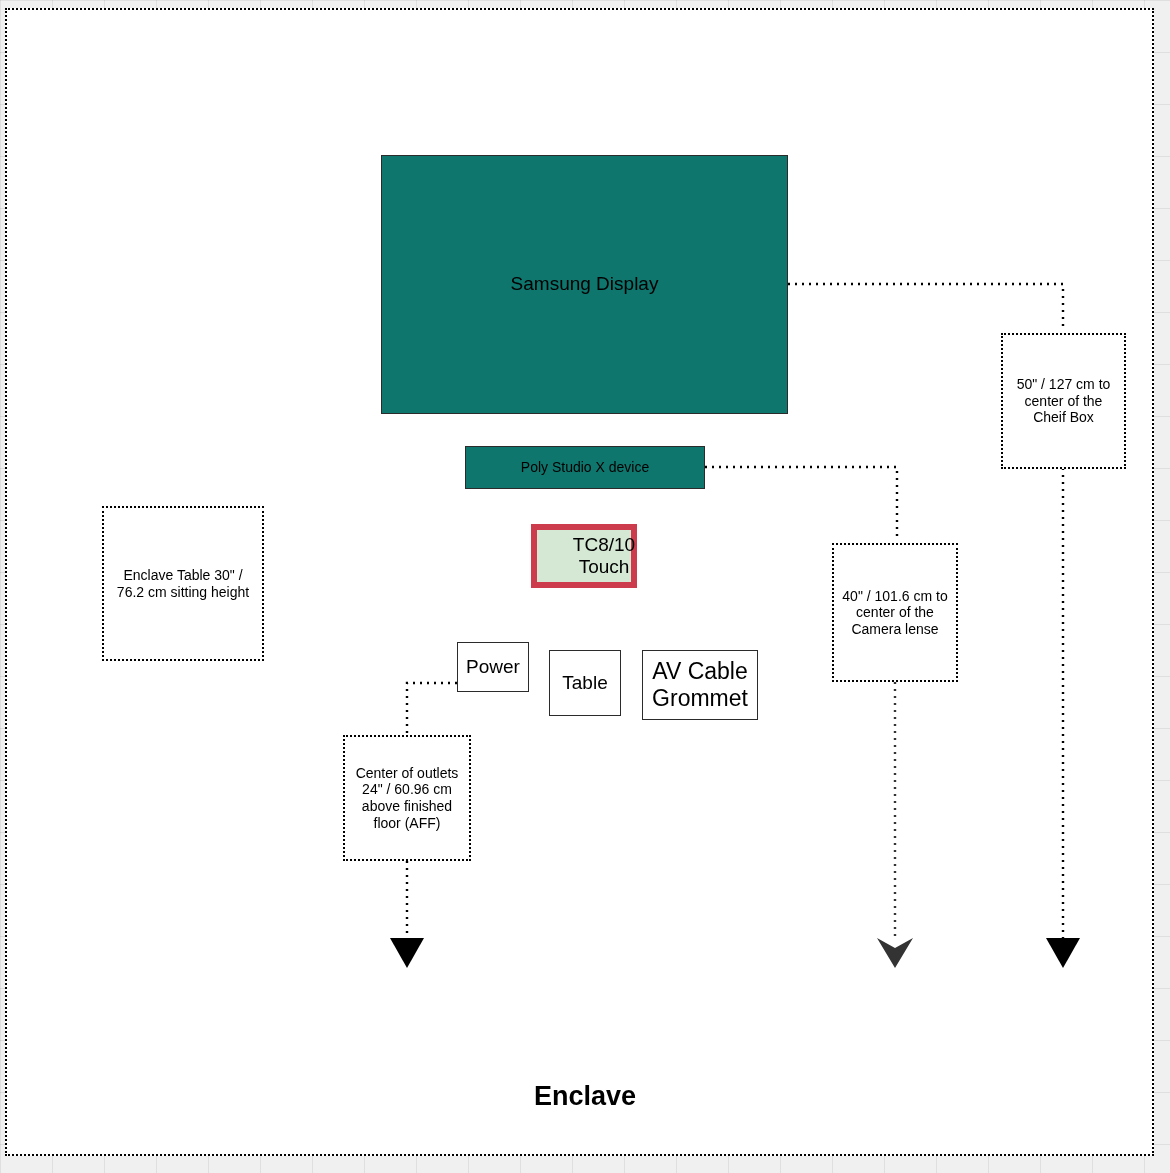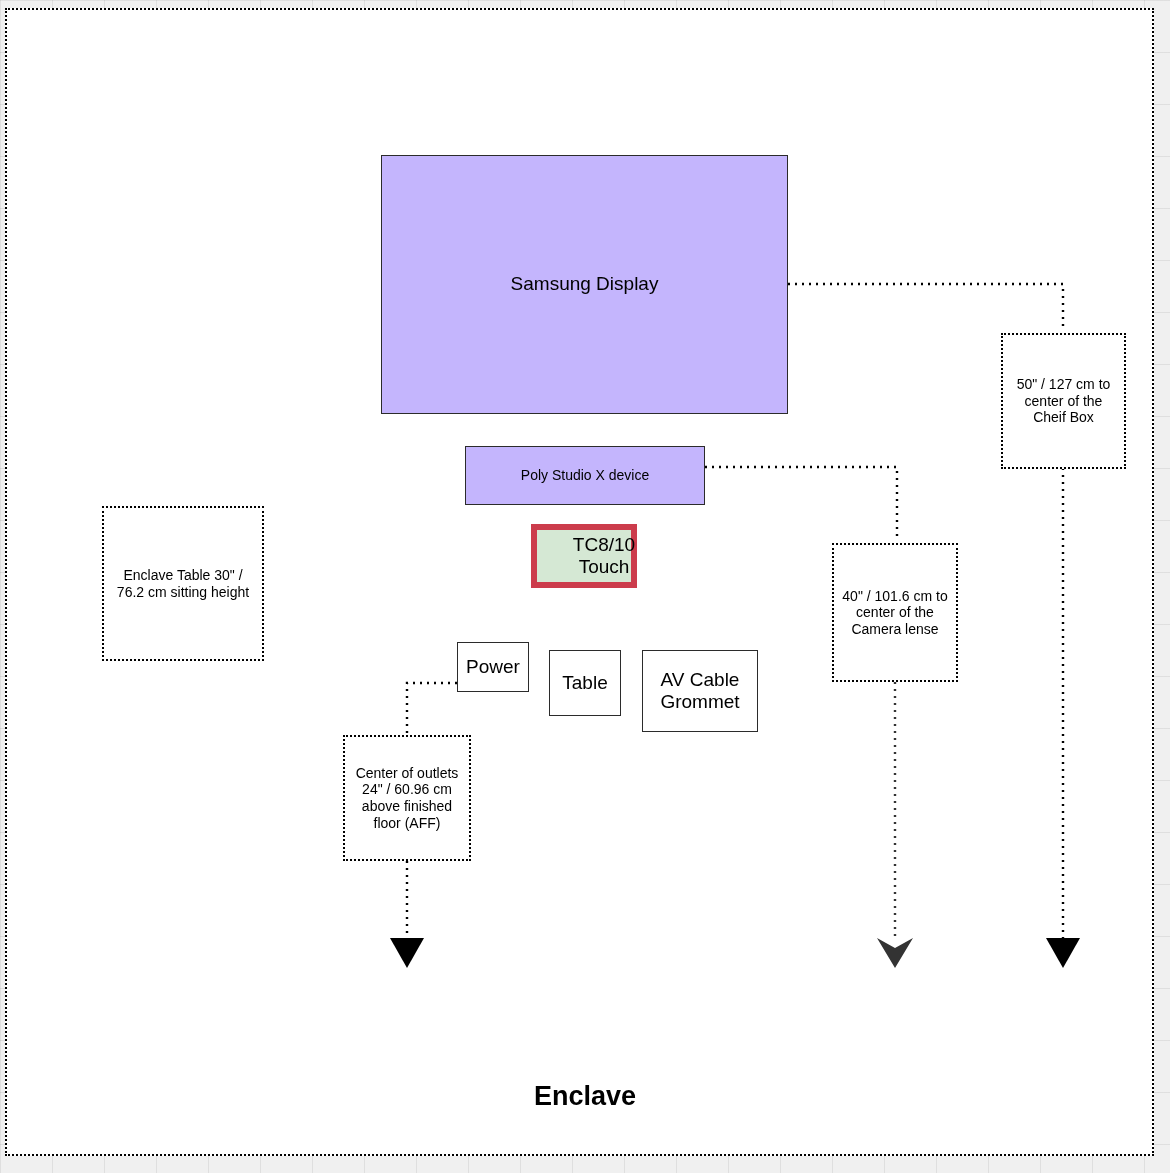--- a/index.html
+++ b/index.html
@@ -45,21 +45,21 @@
     position: absolute;
     box-sizing: border-box;
     display: flex;
     align-items: center;
     justify-content: center;
     text-align: center;
     color: #000000;
     line-height: 1.18;
   }
   .node-green {
-    background: #c4b5fd;
+    background: #0f766e;
     border: 1.5px solid #2b2b2b;
     justify-content: center;
   }
   .node-white {
     background: #ffffff;
     border: 1.5px solid #2b2b2b;
   }
   .node-note {
     background: #ffffff;
     border: 2px dotted #000000;
@@ -132,37 +132,37 @@
 
   <svg class="conn" style="left:0;top:0;width:1170px;height:1173px;">
     <path d="M 1063 468 L 1063 938"></path>
     <polygon class="arrow-solid" points="1046,938 1080,938 1063,968"></polygon>
   </svg>
 
   <div class="node node-green" style="left:381px; top:155px; width:407px; height:259px; font-size:19px;">
     <span>Samsung Display</span>
   </div>
 
-  <div class="node node-green" style="left:465px; top:446px; width:240px; height:59px; font-size:14px;">
+  <div class="node node-green" style="left:465px; top:446px; width:240px; height:43px; font-size:14px;">
     <span>Poly Studio X device</span>
   </div>
 
   <div class="node node-red-accent" style="left:531px; top:524px; width:106px; height:64px; font-size:19px;">
     <span>TC8/10 Touch</span>
   </div>
 
   <div class="node node-white" style="left:457px; top:642px; width:72px; height:50px; font-size:19px;">
     <span>Power</span>
   </div>
 
   <div class="node node-white" style="left:549px; top:650px; width:72px; height:66px; font-size:19px;">
     <span>Table</span>
   </div>
 
-  <div class="node node-white" style="left:642px; top:650px; width:116px; height:82px; font-size:19px;">
+  <div class="node node-white" style="left:642px; top:650px; width:116px; height:70px; font-size:23px;">
     <span>AV Cable Grommet</span>
   </div>
 
   <div class="node node-note" style="left:102px; top:506px; width:162px; height:155px; font-size:14px; padding:0 10px;">
     <span>Enclave Table 30" / 76.2 cm sitting height</span>
   </div>
 
   <div class="node node-note" style="left:1001px; top:333px; width:125px; height:136px; font-size:14px; padding:0 6px;">
     <span>50" / 127 cm to center of the Cheif Box</span>
   </div>

